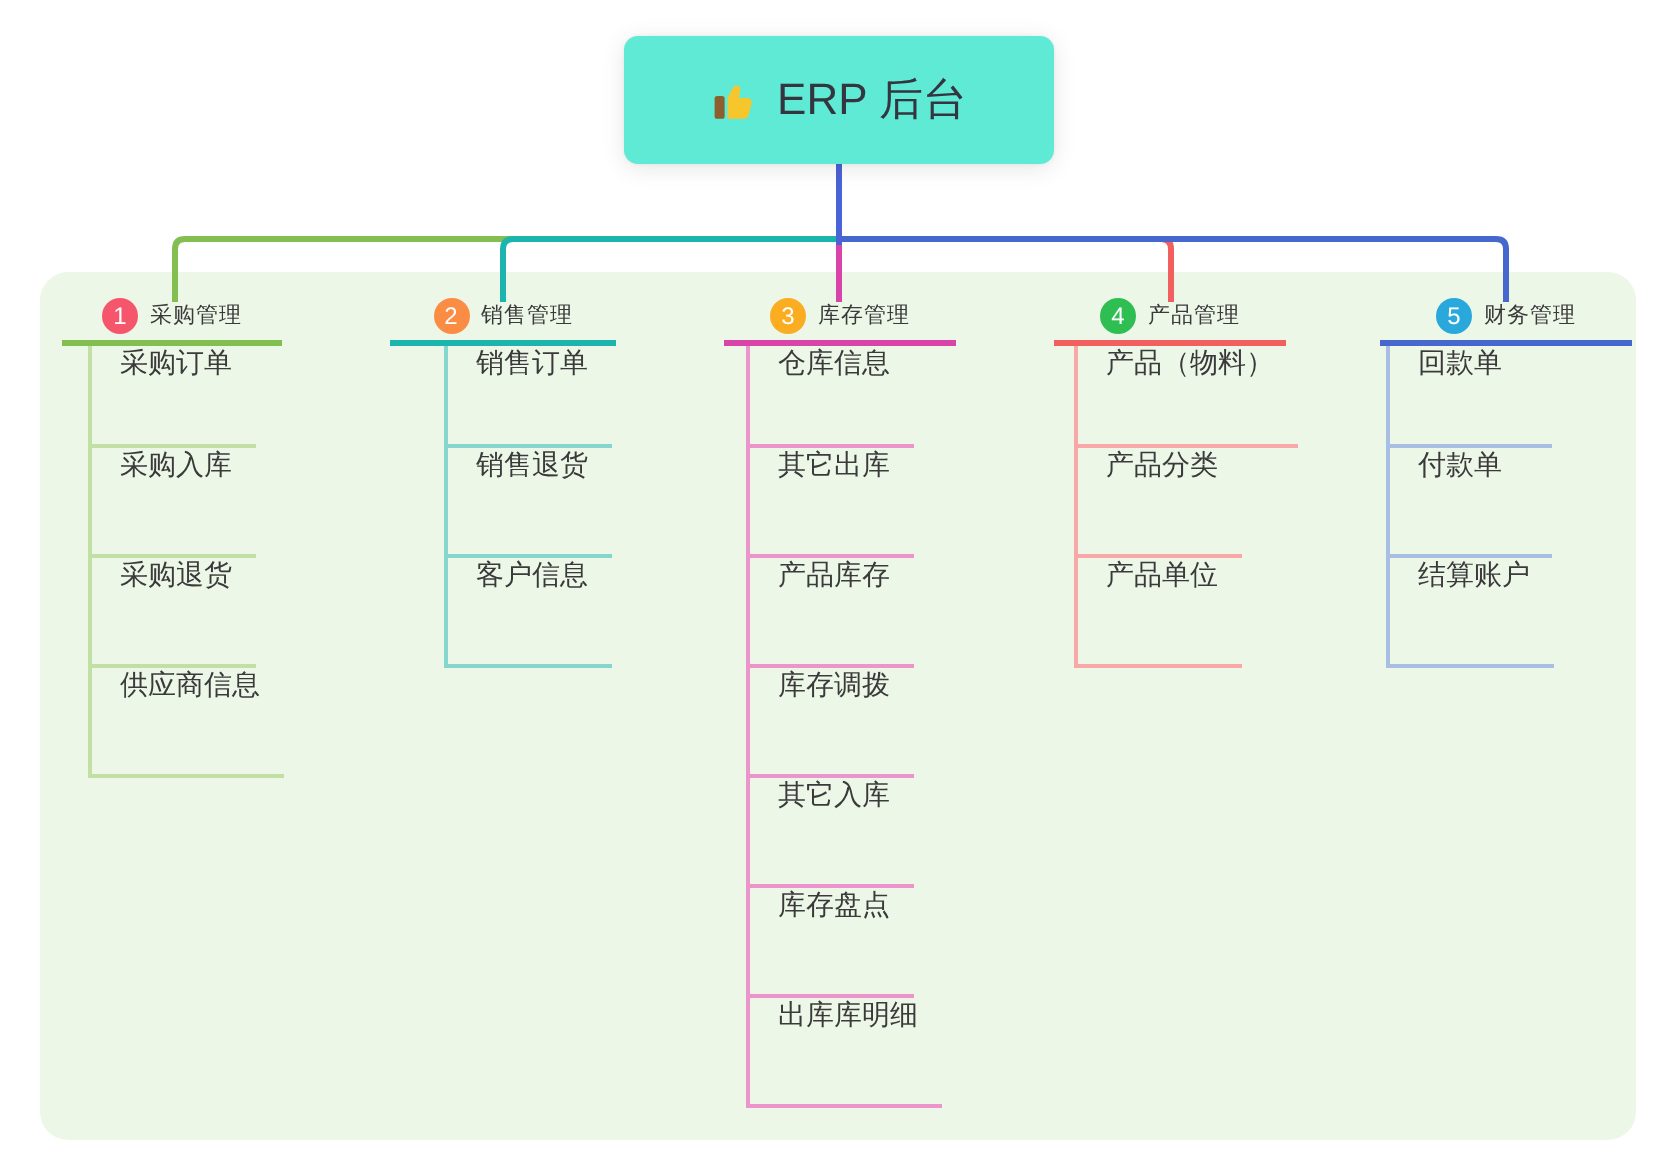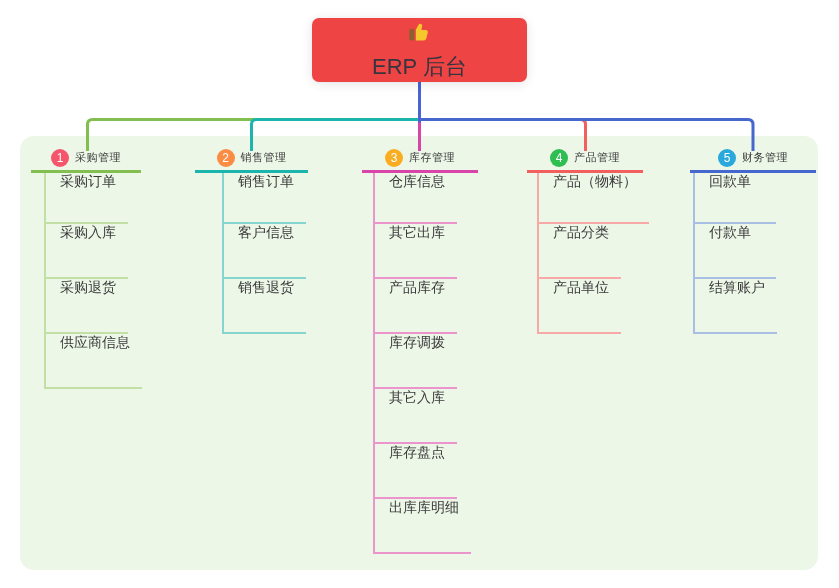--- a/index.html
+++ b/index.html
@@ -9,24 +9,24 @@
     -webkit-font-smoothing:antialiased;
   }
   .stage{position:absolute;inset:0;}
   .panel{
     position:absolute;left:20px;top:136px;width:798px;height:434px;
     border-radius:14px;z-index:0;
   }
   svg.connectors{position:absolute;left:0;top:0;z-index:1;pointer-events:none;}
   .root-card{
     position:absolute;left:312px;top:18px;width:215px;height:64px;
-    background:#ef4444;border-radius:7px;z-index:3;
+    background:#5eead4;border-radius:7px;z-index:3;
     box-shadow:0 2px 12px rgba(0,0,0,0.10),0 0 2px rgba(0,0,0,0.06);
     display:flex;align-items:center;justify-content:center;gap:9px;
-    font-size:22px;color:#35353f;cursor:pointer;flex-direction:column;
+    font-size:22px;color:#35353f;cursor:pointer;
   }
   .root-card .thumb{display:inline-flex;width:24px;height:24px;}
   .branch{position:absolute;top:148px;z-index:2;}
   .branch-header{
     display:flex;align-items:center;justify-content:center;gap:6px;
     height:25px;padding-bottom:3px;cursor:pointer;
     border-bottom:3px solid var(--main);
   }
   .badge{
     width:18px;height:18px;border-radius:50%;background:var(--badge);
@@ -92,24 +92,24 @@
     <div class="branch" style="left: 195px; --main: #1CB5AD; --light: #85D6CE; --badge: #FB8C44;">
       <div class="branch-header" style="width: 113px; box-sizing: border-box;">
         <span class="badge">2</span>
         <span class="branch-label">销售管理</span>
       </div>
       <div class="children" style="margin-left: 27px;">
         <div class="child">
           <span>销售订单</span>
         </div>
         <div class="child">
-          <span>客户信息</span>
+          <span>销售退货</span>
         </div>
         <div class="child">
-          <span>销售退货</span>
+          <span>客户信息</span>
         </div>
       </div>
     </div>
     <div class="branch" style="left: 362px; --main: #D844A8; --light: #EC94CC; --badge: #FBAD21;">
       <div class="branch-header" style="width: 116px; box-sizing: border-box;">
         <span class="badge">3</span>
         <span class="branch-label">库存管理</span>
       </div>
       <div class="children" style="margin-left: 11px;">
         <div class="child">

